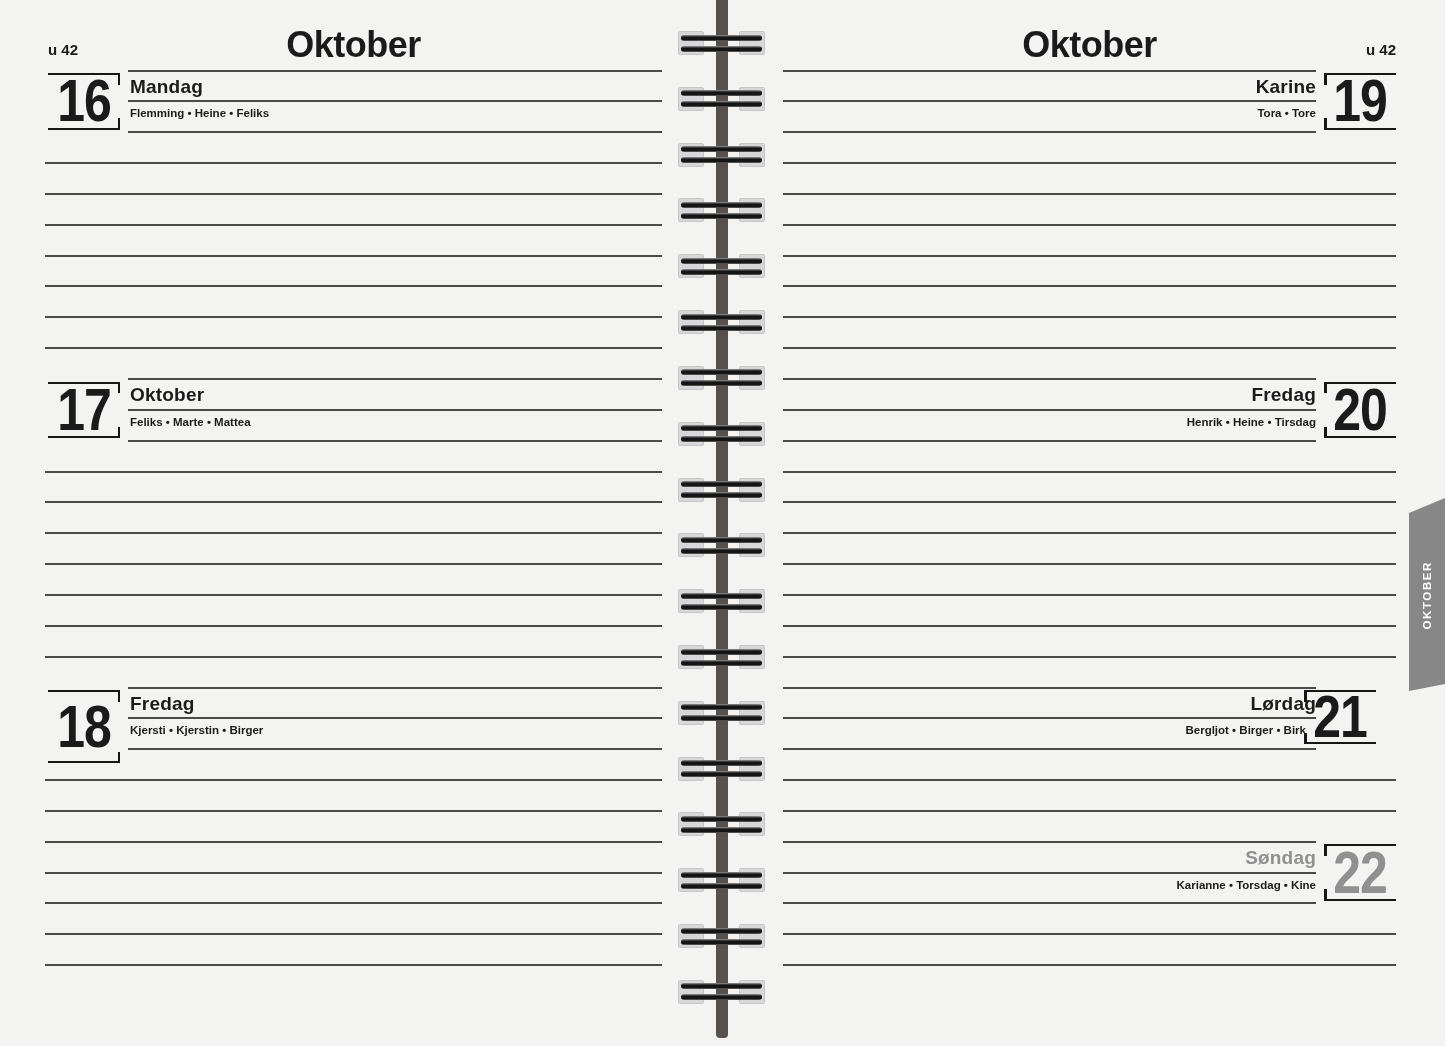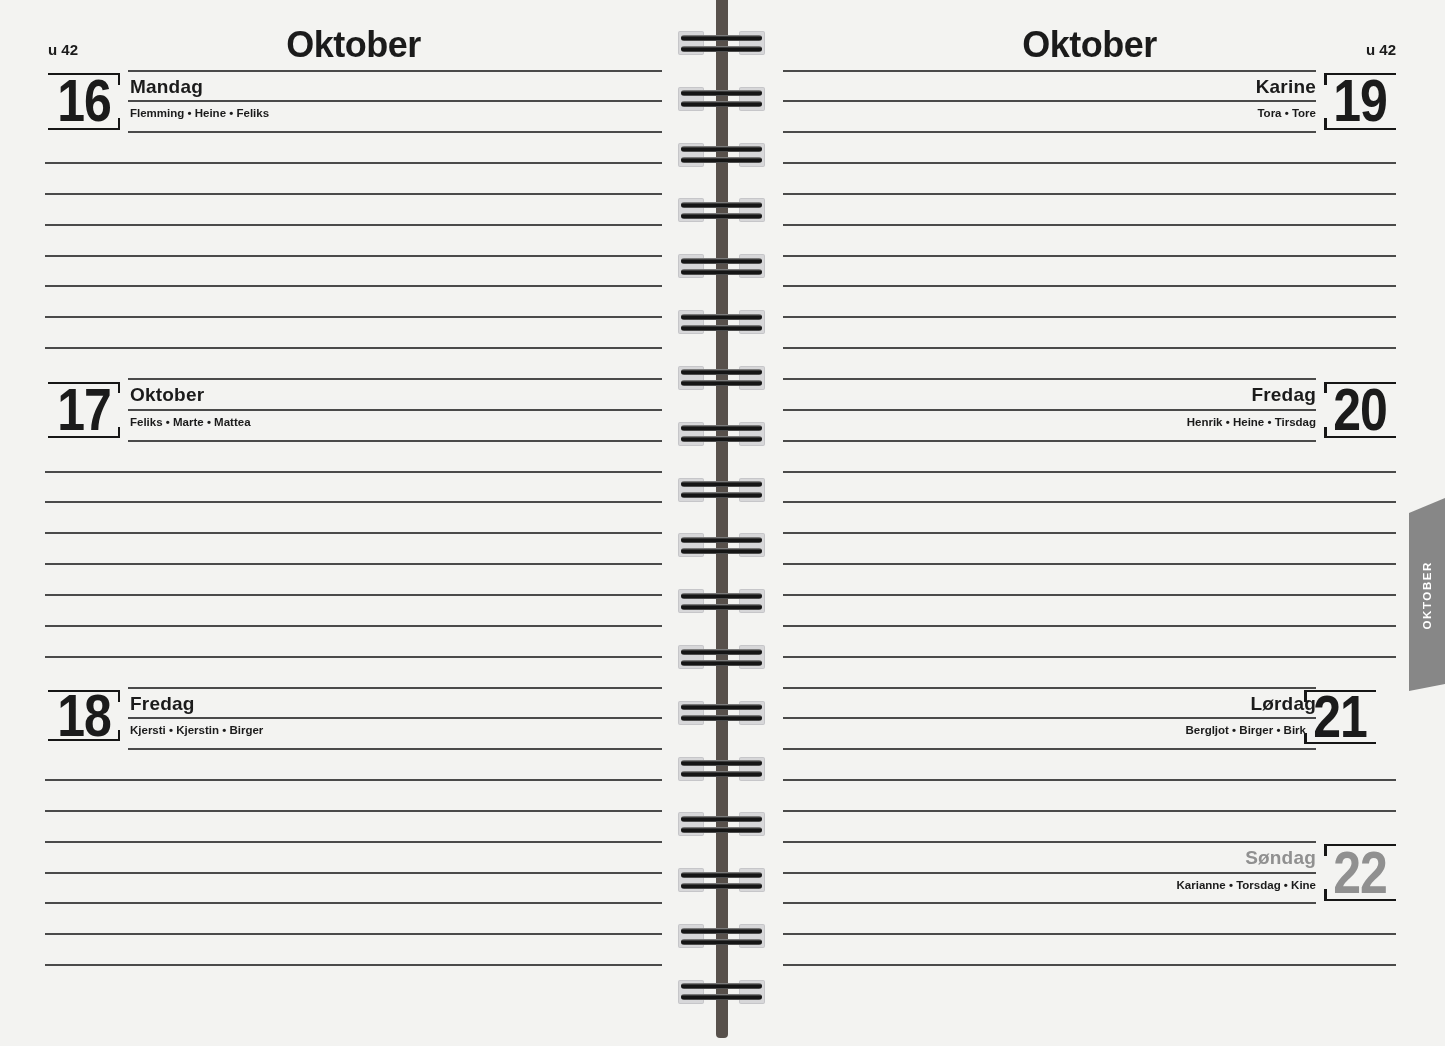--- a/index.html
+++ b/index.html
@@ -171,21 +171,21 @@
     <div class="day-number-box side-left" style="left: 48px; top: 381.5px; height: 56.7px;">
       <span class="tick t"></span>
       <span class="tick b"></span>
       <span class="day-number">17</span>
     </div>
     <div class="day-name" style="top: 384px; left: 130px;">Oktober</div>
     <div class="day-namedays" style="top: 415.85px; left: 130px;">Feliks • Marte • Mattea</div>
   </div>
 
   <div>
-    <div class="day-number-box side-left" style="left: 48px; top: 690px; height: 51px;">
+    <div class="day-number-box side-left" style="left: 48px; top: 690px; height: 73px;">
       <span class="tick t"></span>
       <span class="tick b"></span>
       <span class="day-number">18</span>
     </div>
     <div class="day-name" style="top: 692.5px; left: 130px;">Fredag</div>
     <div class="day-namedays" style="top: 724.35px; left: 130px;">Kjersti • Kjerstin • Birger</div>
   </div>
 
   <div>
     <div class="day-number-box side-right" style="left: 1324px; top: 73px; height: 56.7px;">

